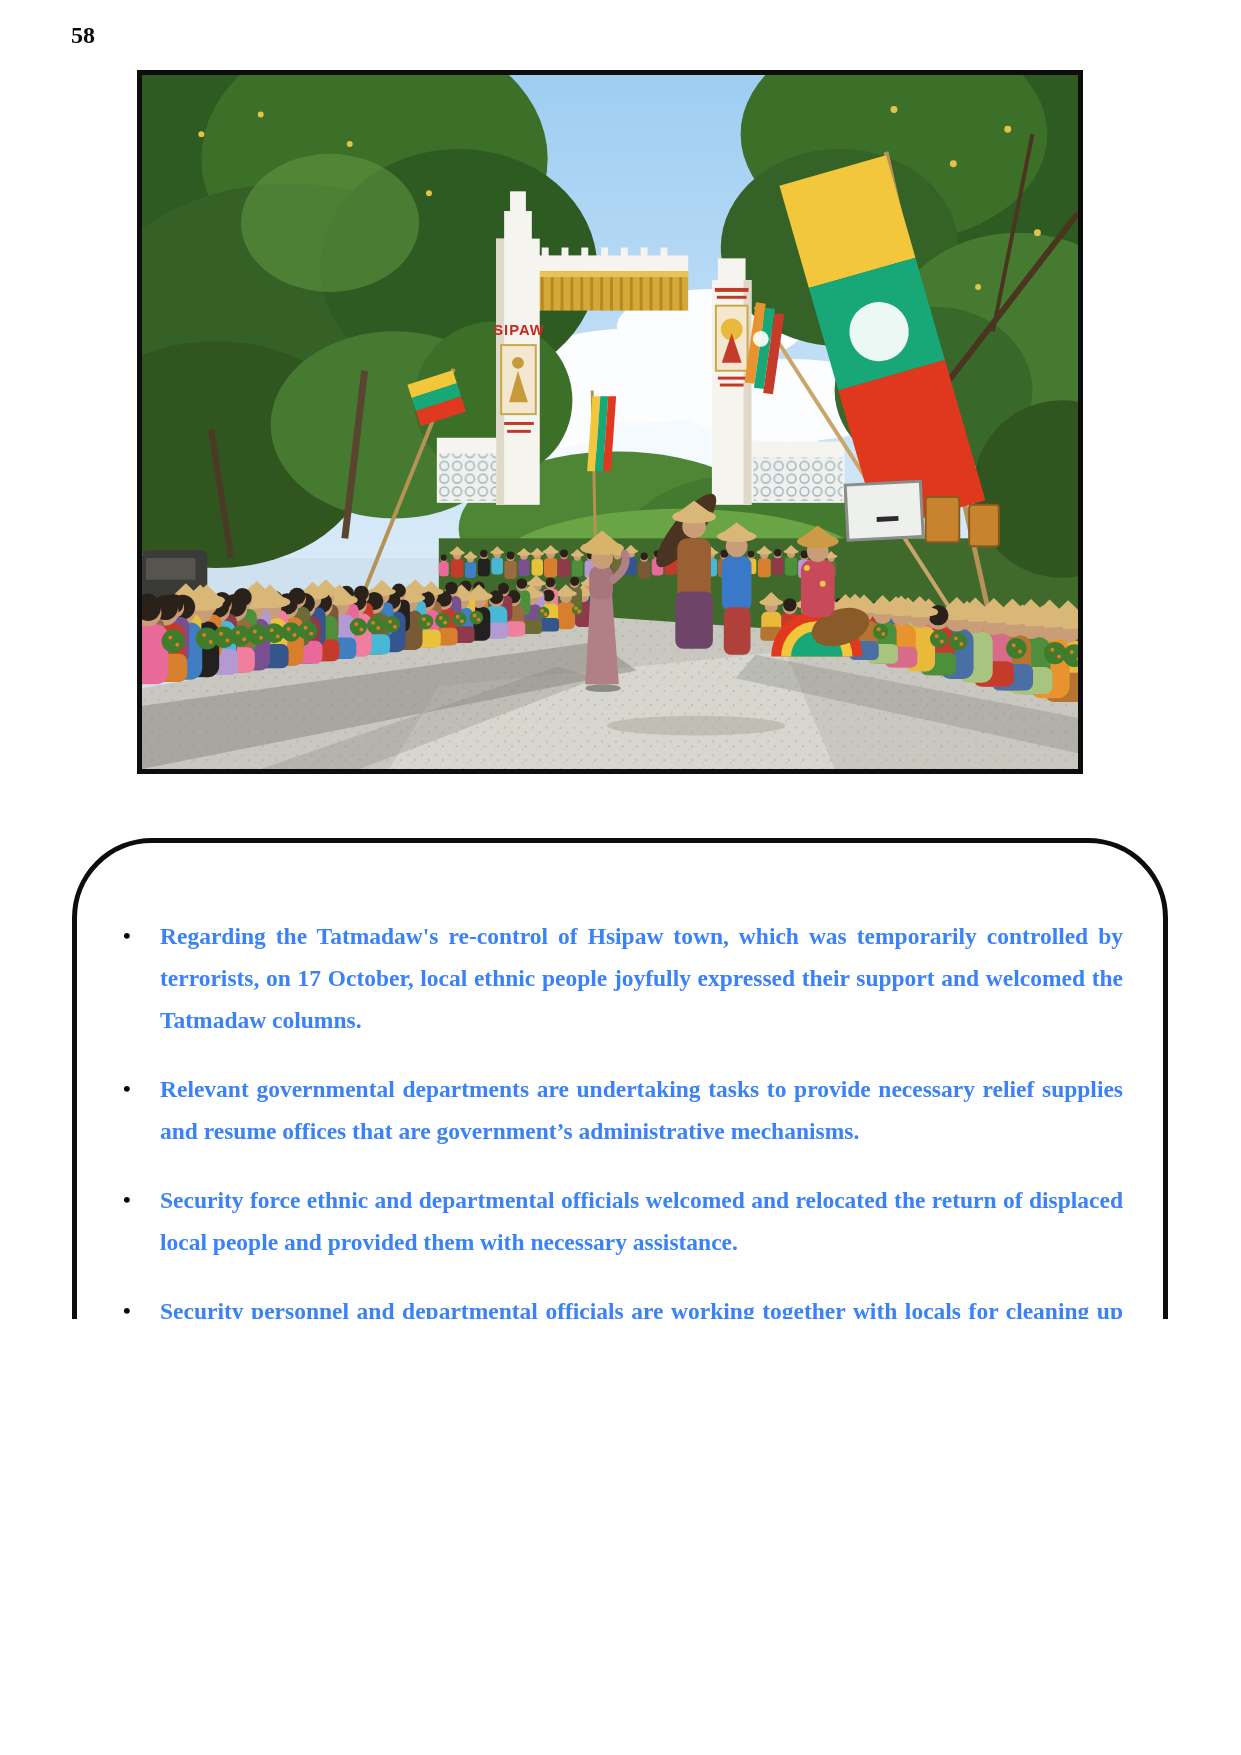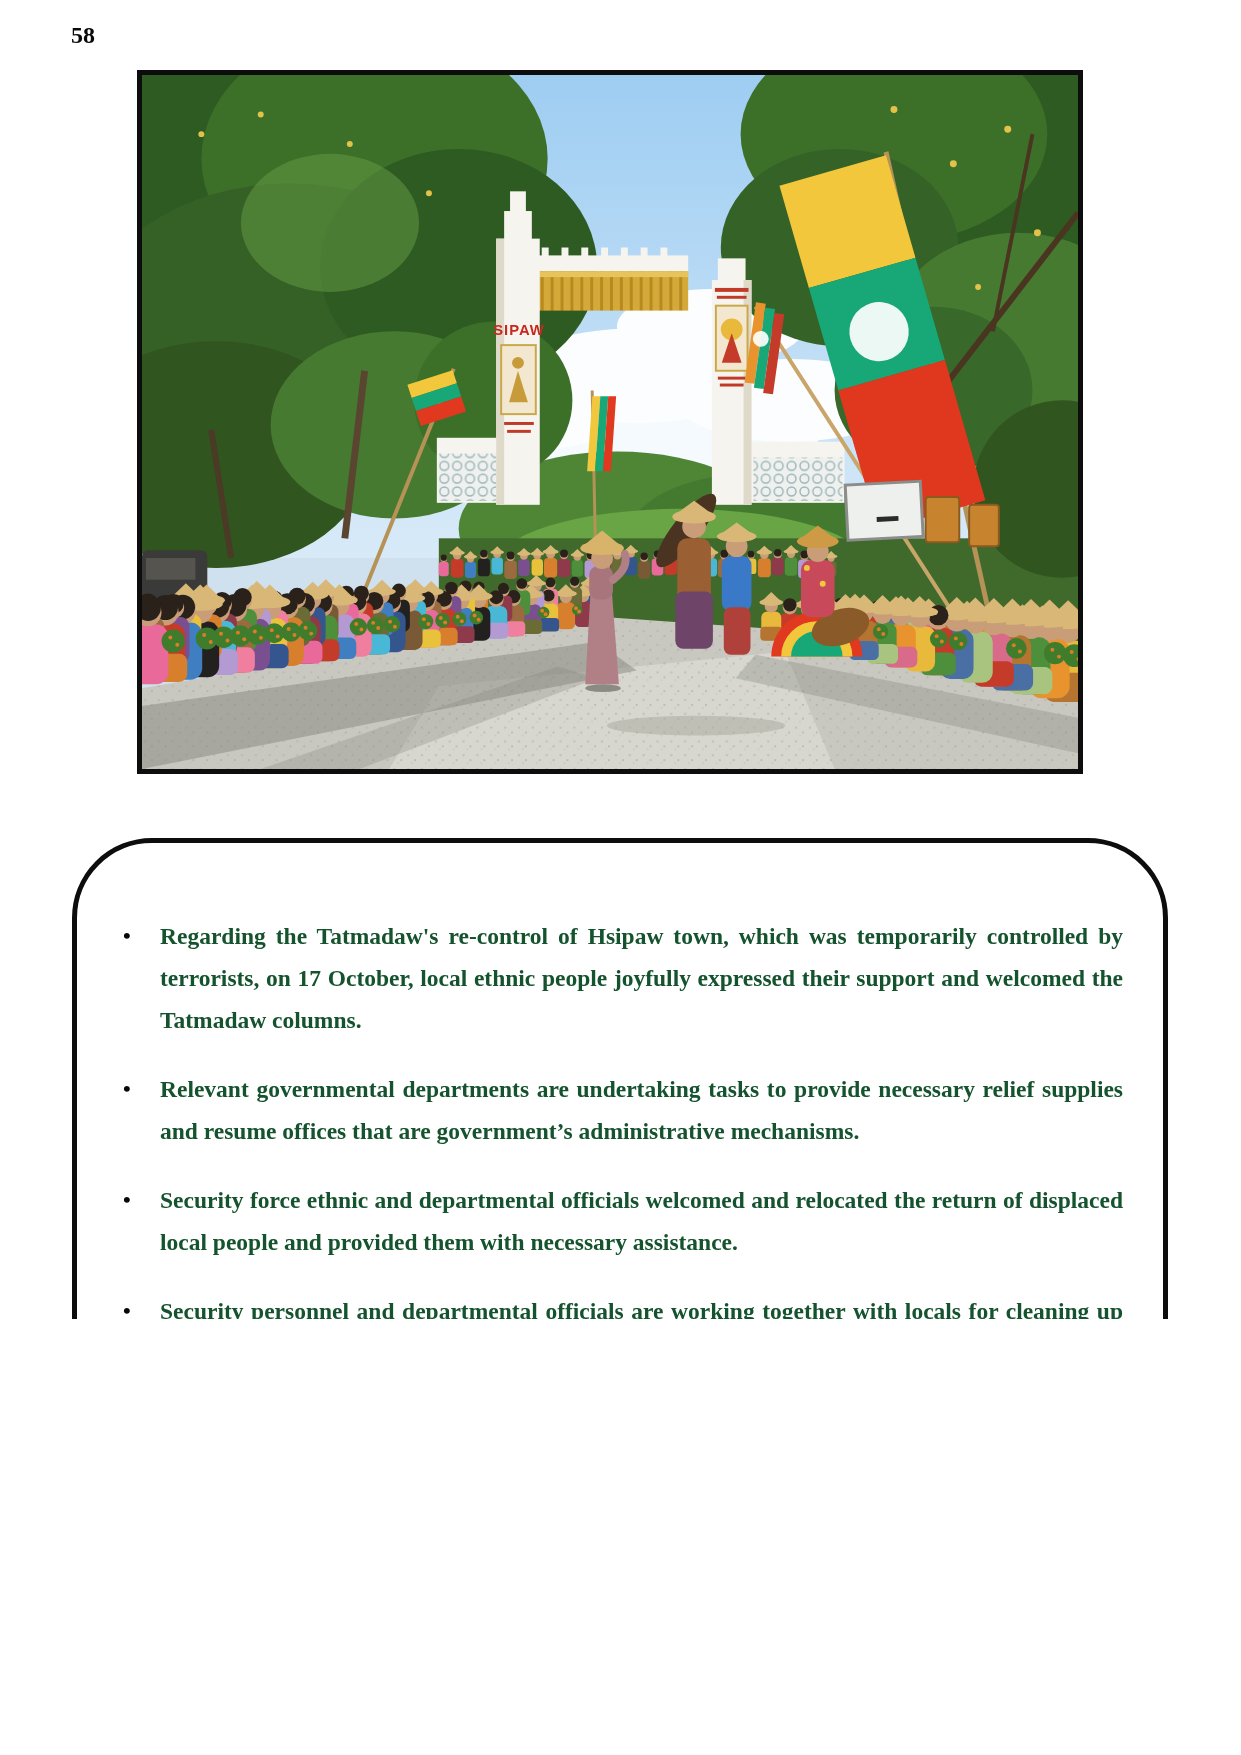--- a/index.html
+++ b/index.html
@@ -9,21 +9,21 @@
   .photo-frame{position:absolute;left:137px;top:70px;width:946px;height:704px;margin:0;
                border:5px solid #0d0d0d;box-sizing:border-box;background:#cfe0ee;}
   .photo-frame svg{display:block;width:100%;height:100%;}
   .callout{position:absolute;left:72px;top:838px;width:1096px;height:840px;
            border:5px solid #0d0d0d;border-radius:80px;box-sizing:border-box;
            padding:72px 40px 0 46px;background:#ffffff;}
   .bullets{list-style:none;margin:0;padding:0;}
   .bullets li{display:flex;margin-bottom:27px;}
   .marker{flex:0 0 37px;width:37px;font-size:22px;font-weight:bold;line-height:42px;color:#070707;}
   .btext{margin:0;flex:1;font-size:23.5px;font-weight:bold;line-height:42px;
-         text-align:justify;color:#14532d;}
+         text-align:justify;color:#3b82f6;}
   .gate-sign{font-family:"Liberation Sans",sans-serif;font-weight:bold;font-size:15px;
              letter-spacing:1px;}
 </style>
 </head>
 <body>
 
 <div class="page">
 
   <div class="page-number">58</div>
 

